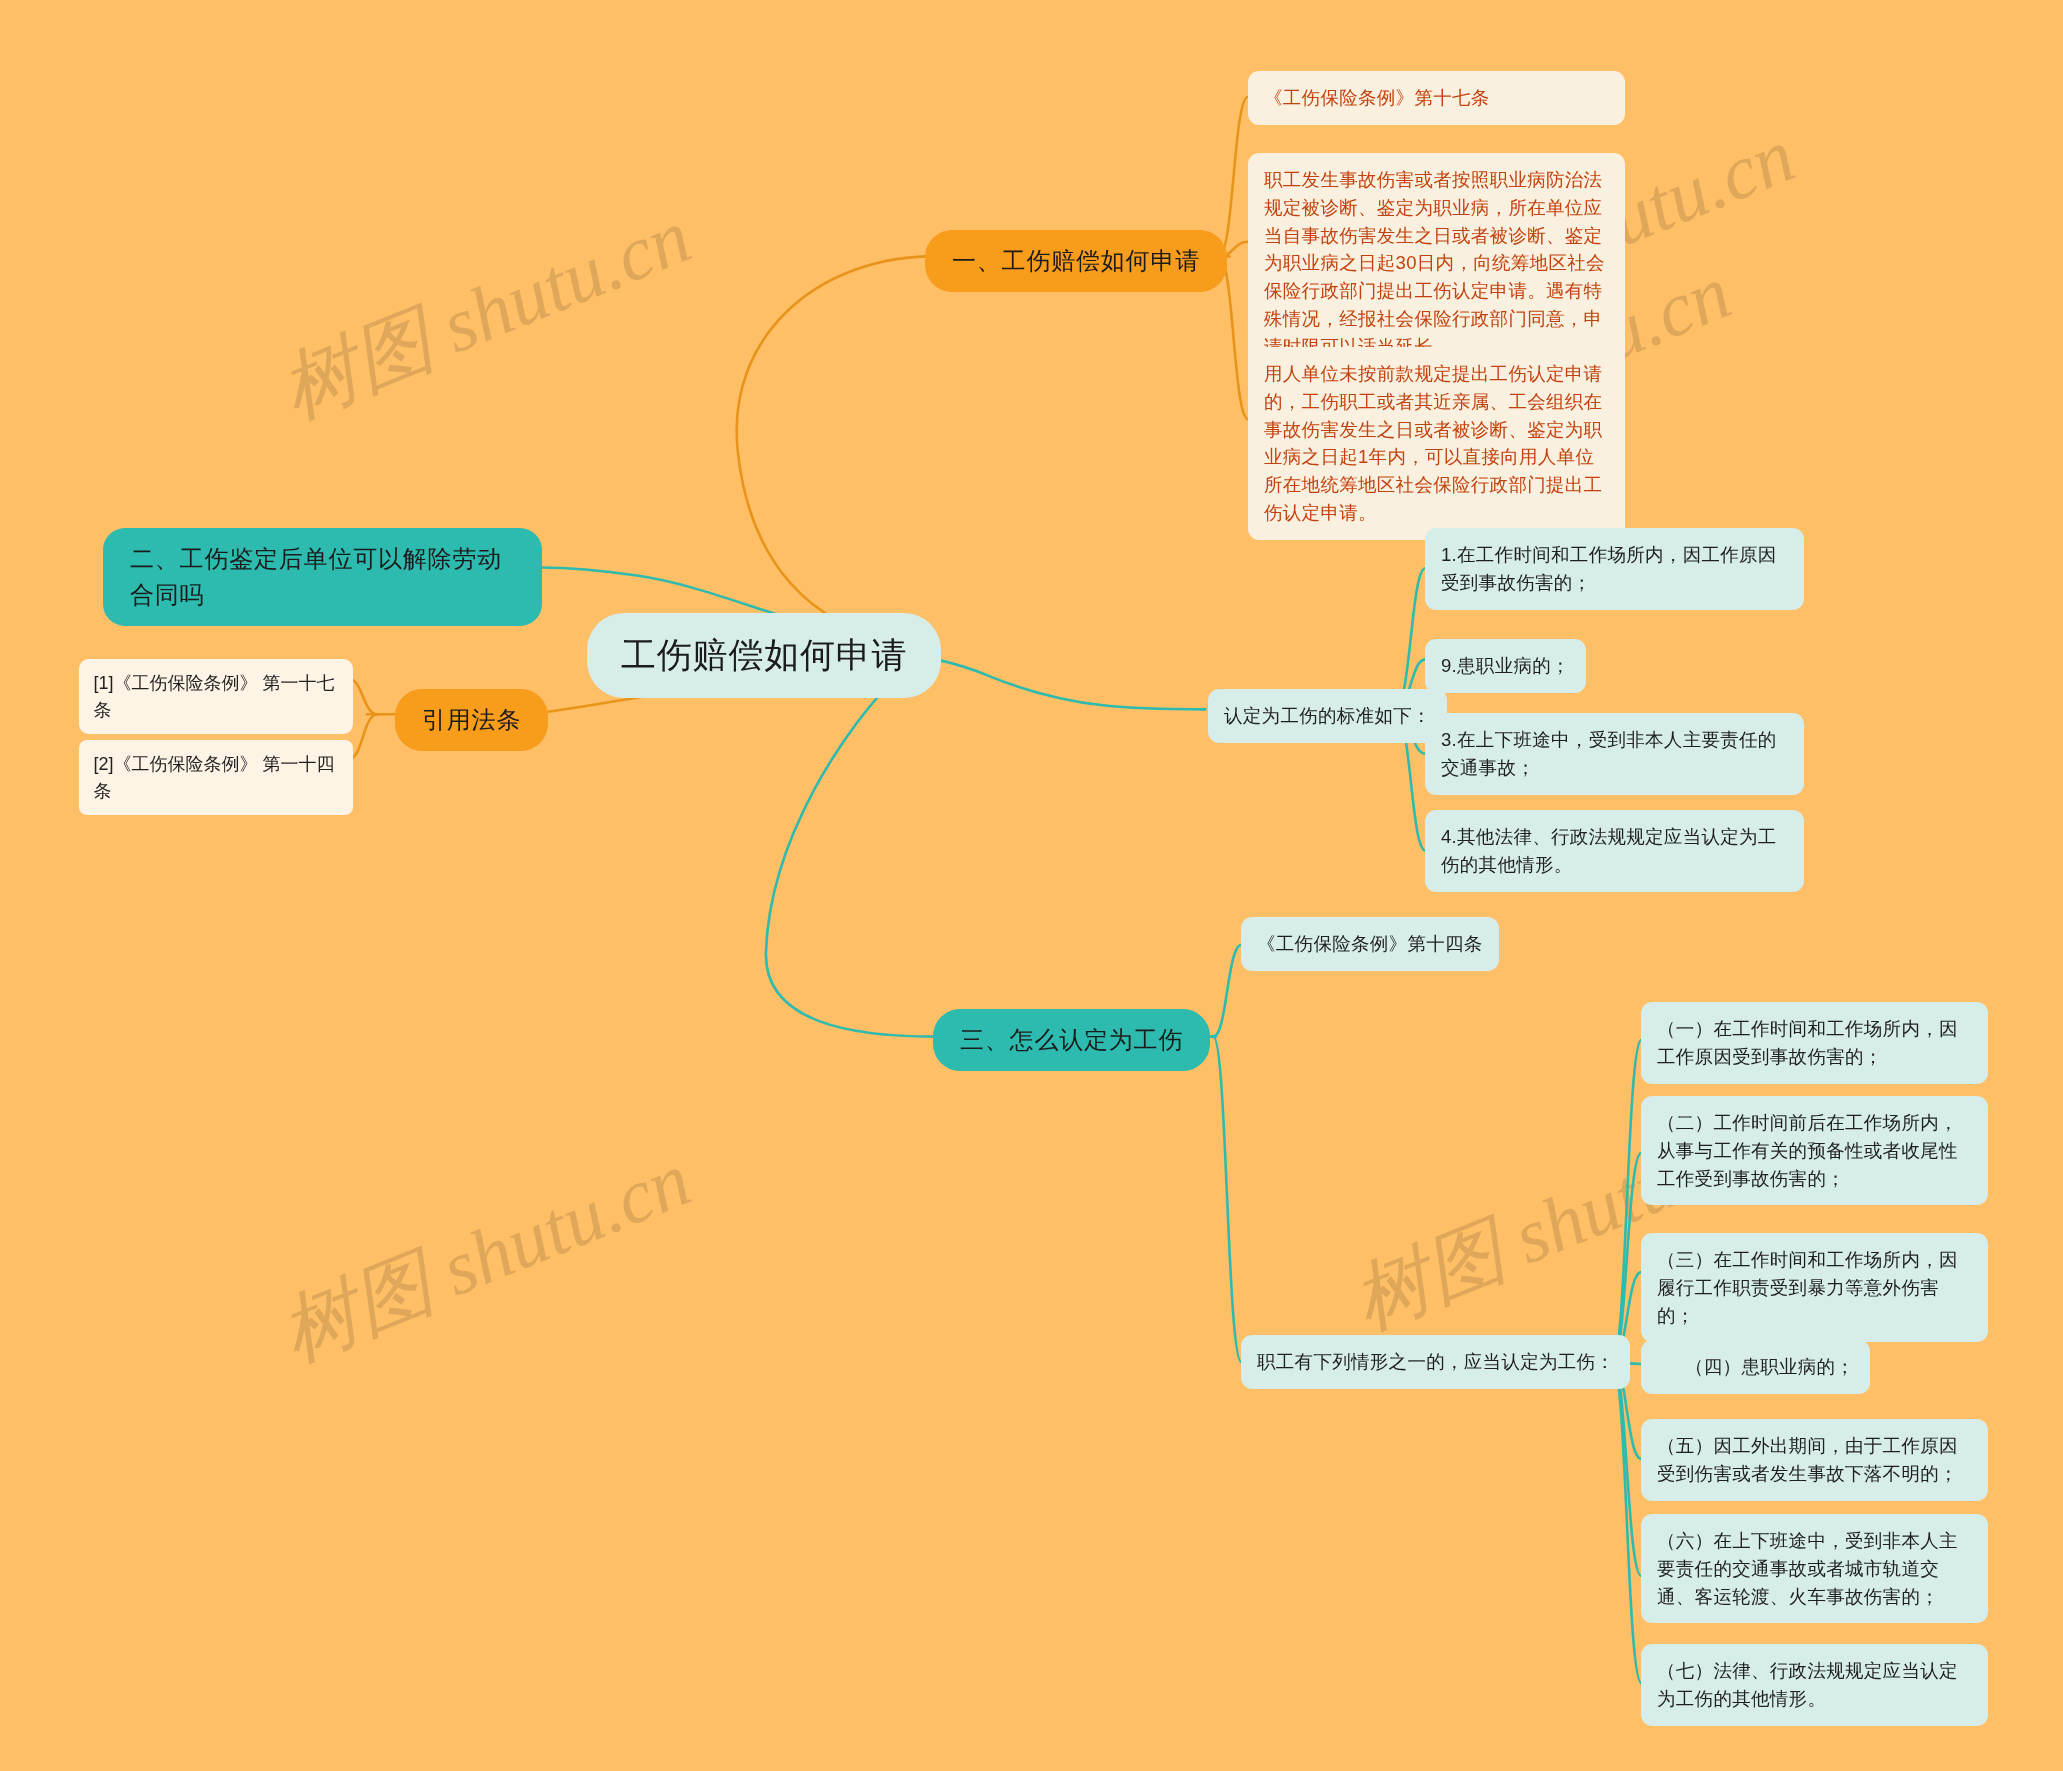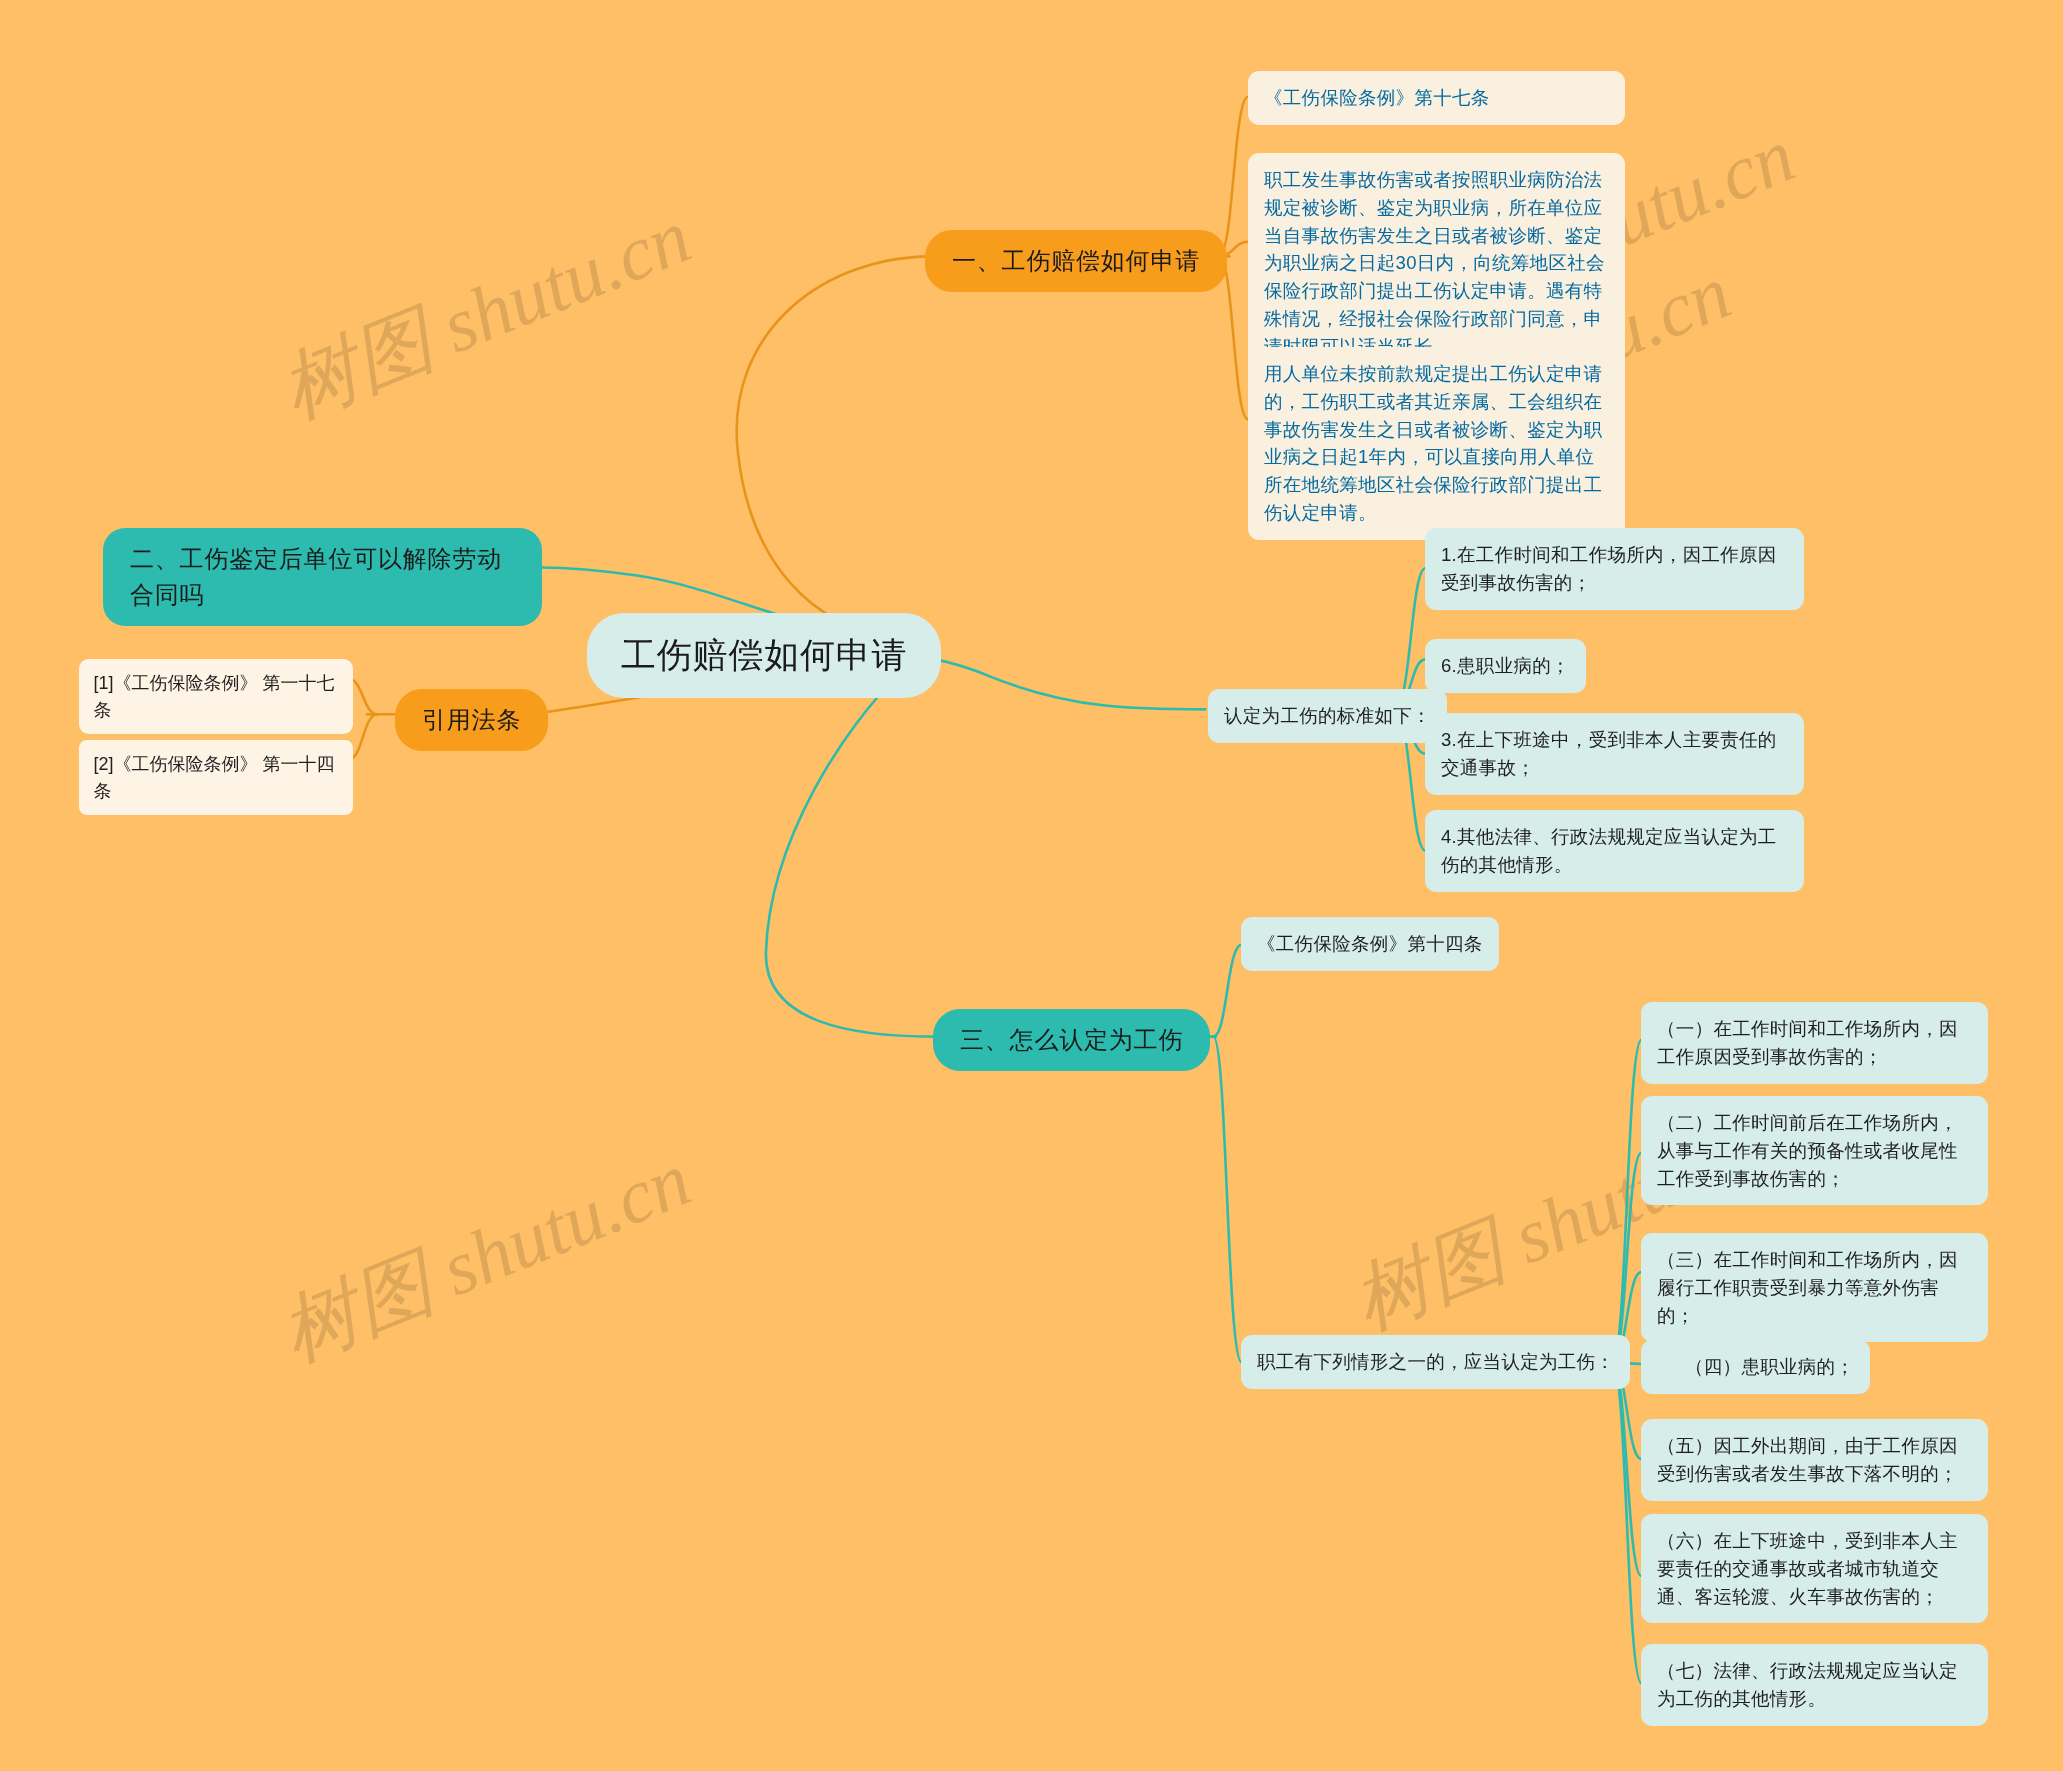--- a/index.html
+++ b/index.html
@@ -62,21 +62,21 @@
     color:#1b1b1b;
     font-size: 24px;
     padding: 13px 27px;
     letter-spacing:0.8px;
   }
   .lvl1-teal.multiline { border-radius: 22px; }
   
   .leaf-cream {
     background:#faf0e0;
     border-radius: 11.3px;
-    color:#0369a1;
+    color:#c2410c;
     font-size: 18.5px;
     padding: 13px 16px;
     letter-spacing:0.3px;
   }
   
   .leaf-mint {
     background:#d6edea;
     border-radius: 11.3px;
     color:#1f1f1f;
     font-size: 18.5px;
@@ -185,21 +185,21 @@
 
   <div class="node leaf-mint" style="left:1208px; top:689px;">
     <span>认定为工伤的标准如下：</span>
   </div>
 
   <div class="node leaf-mint" style="left:1425px; top:528px; width:379px;">
     <span>1.在工作时间和工作场所内，因工作原因受到事故伤害的；</span>
   </div>
 
   <div class="node leaf-mint" style="left:1425px; top:639px;">
-    <span>6.患职业病的；</span>
+    <span>9.患职业病的；</span>
   </div>
 
   <div class="node leaf-mint" style="left:1425px; top:713px; width:379px;">
     <span>3.在上下班途中，受到非本人主要责任的交通事故；</span>
   </div>
 
   <div class="node leaf-mint" style="left:1425px; top:810px; width:379px;">
     <span>4.其他法律、行政法规规定应当认定为工伤的其他情形。</span>
   </div>
 

